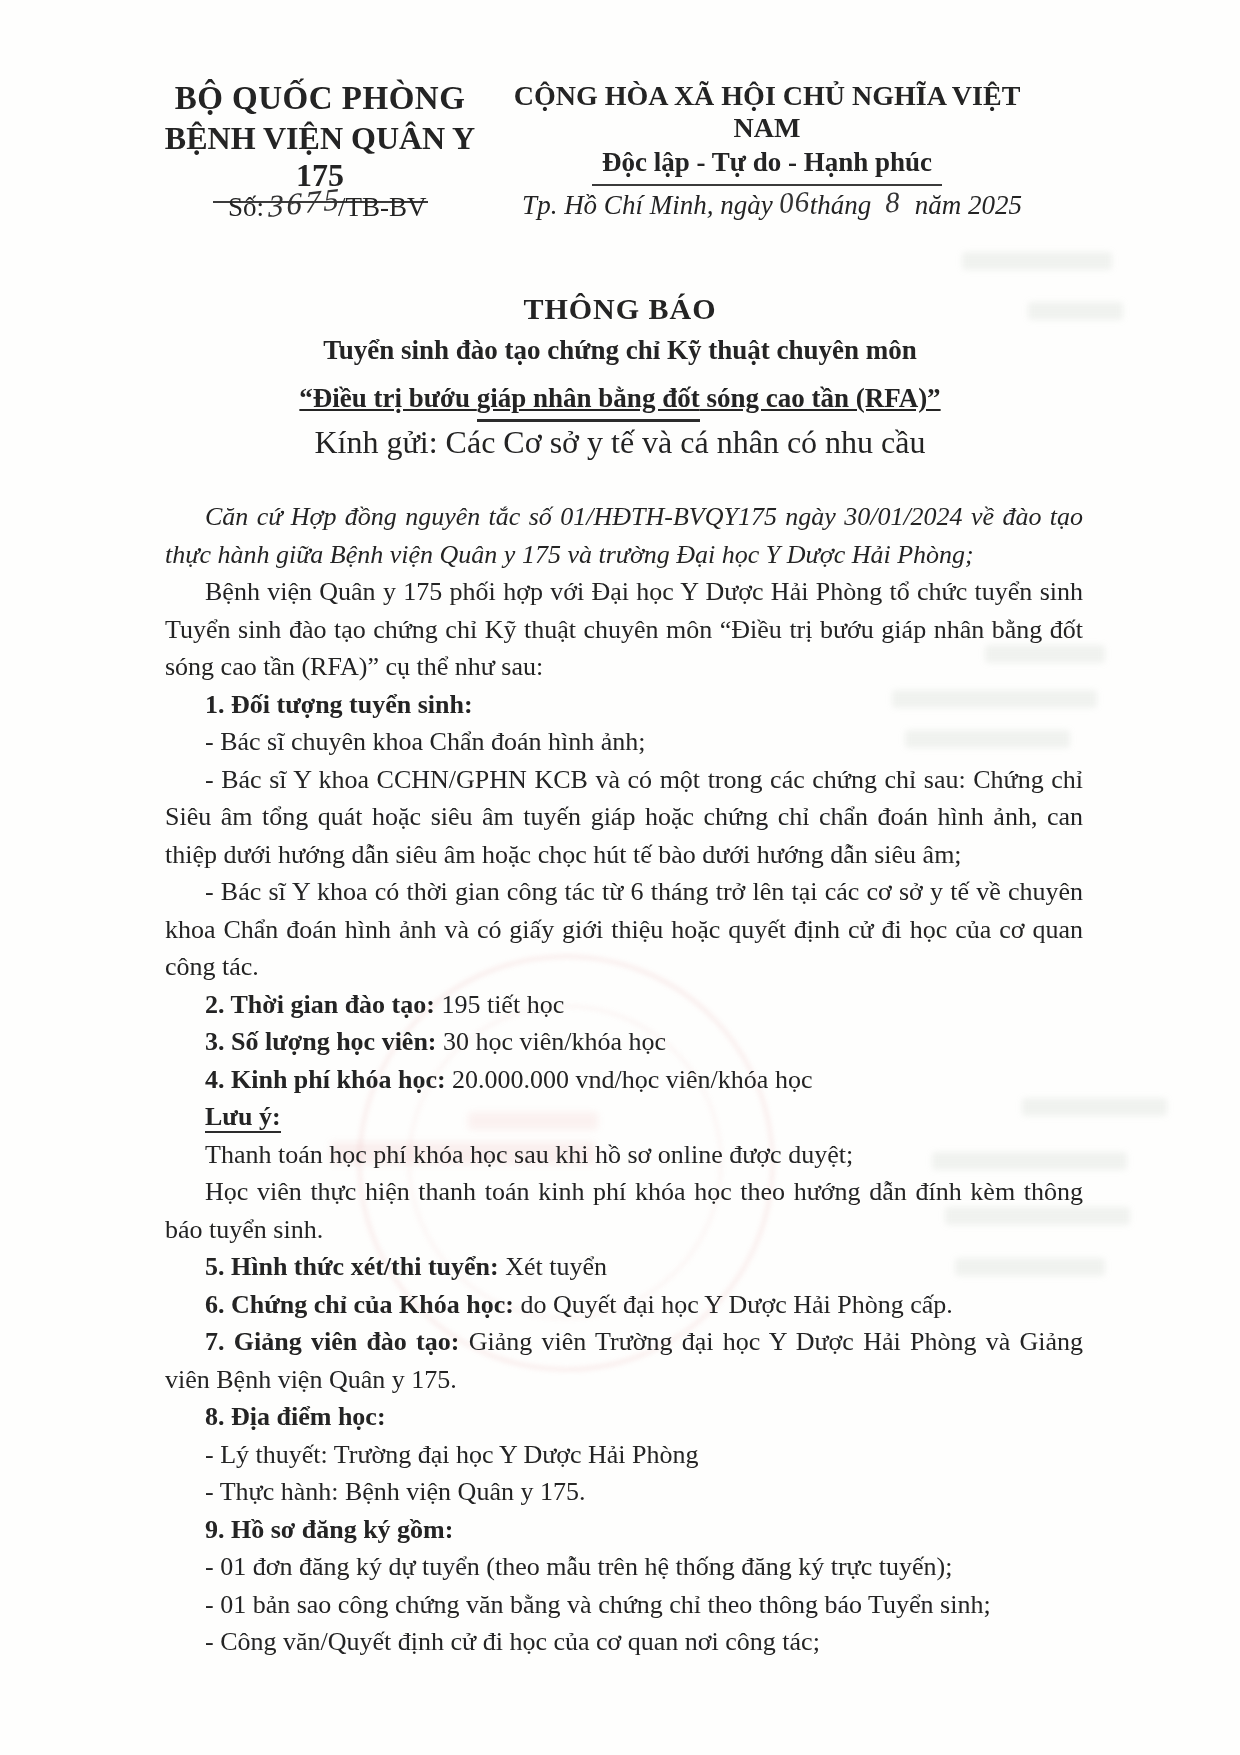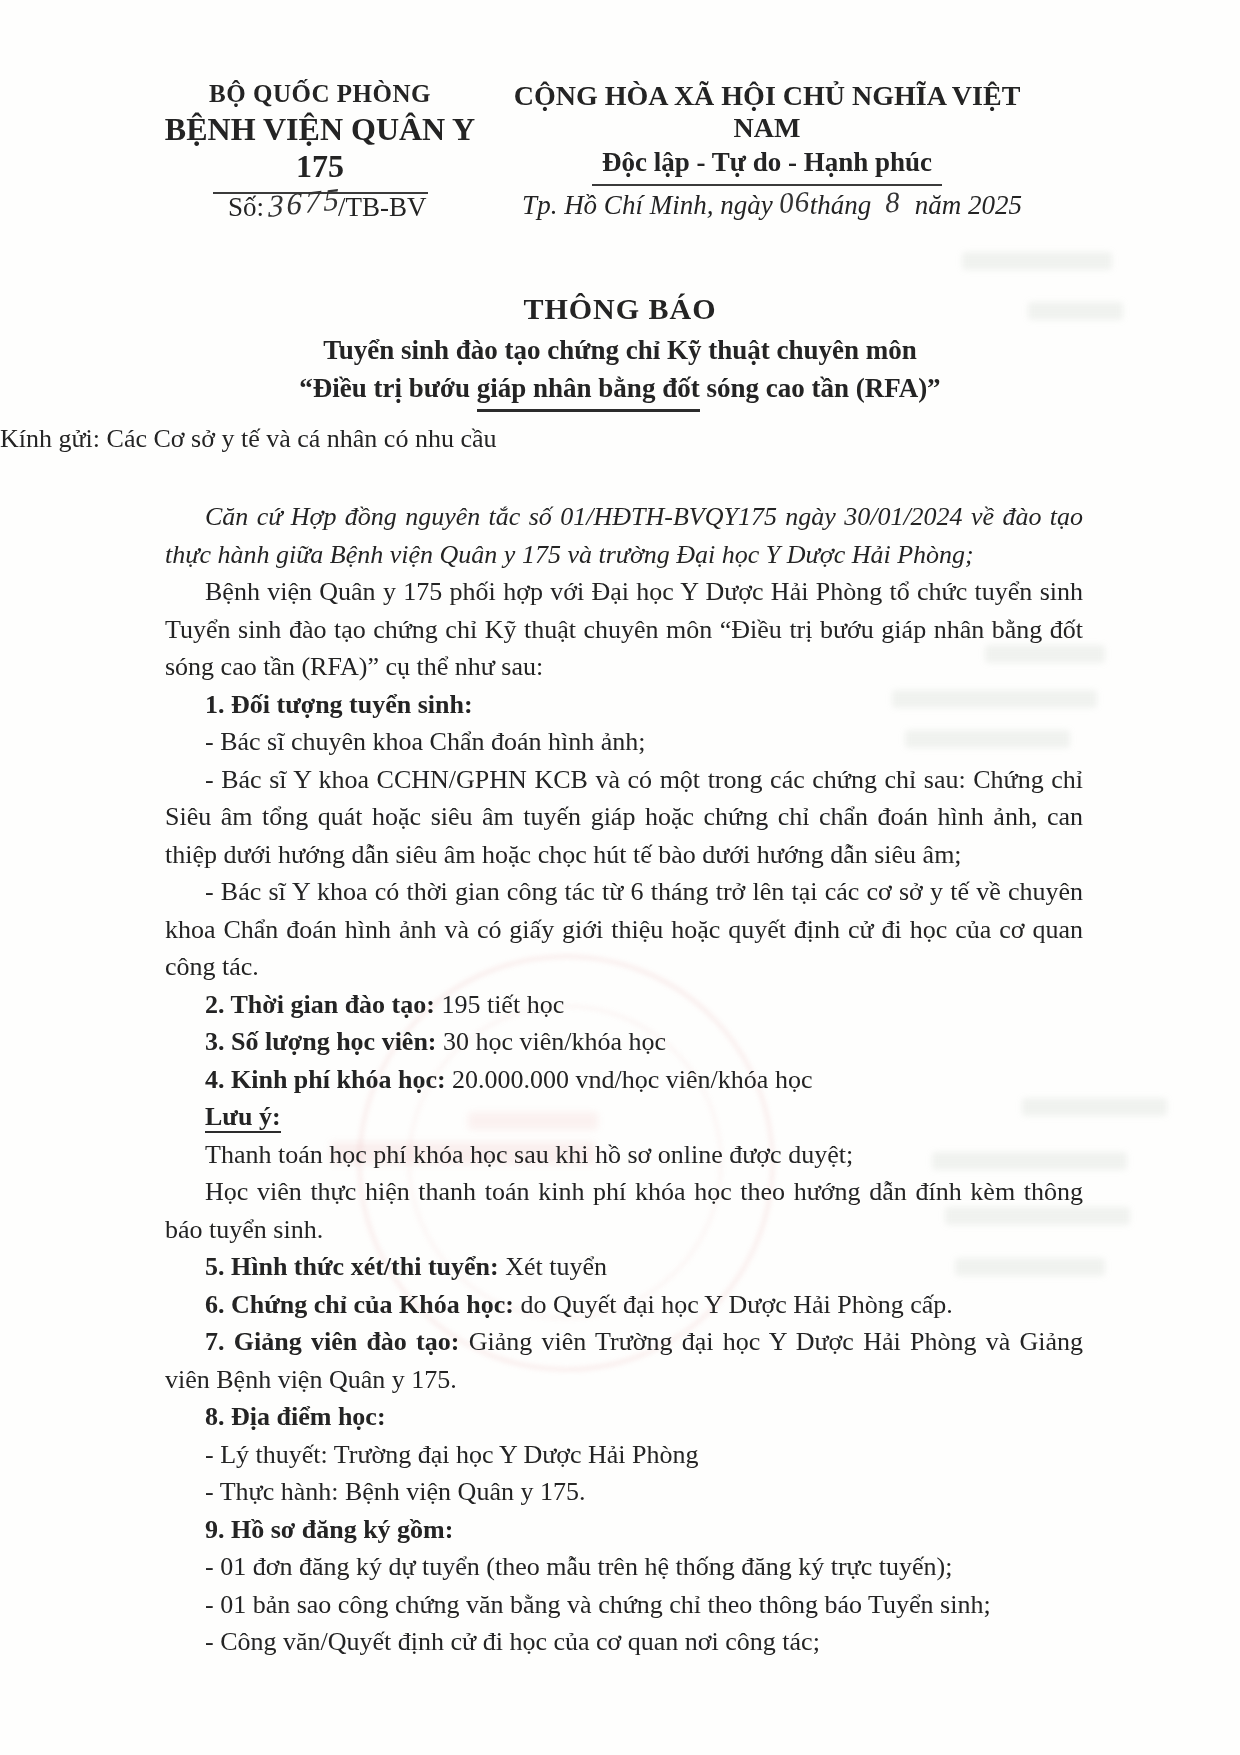--- a/index.html
+++ b/index.html
@@ -6,21 +6,21 @@
   .page {
     position:relative; width:1240px; height:1755px;
     background:#fefefd; overflow:hidden;
     font-family:"Liberation Serif","DejaVu Serif",serif;
     color:#242424;
   }
 
   
   .hdr { position:absolute; top:80px; left:0; width:100%; }
   .org  { position:absolute; left:150px; width:340px; text-align:center; }
-  .org-l1 { font-size:25px; font-weight:600; letter-spacing:.5px; }
+  .org-l1 { font-size:33px; font-weight:600; letter-spacing:.5px; }
   .org-l2 { font-size:32px; font-weight:700; margin-top:3px; }
   .org-rule { width:215px; border-bottom:2.5px solid #3b3b3b; margin:7px auto 0; }
   .nat  { position:absolute; left:482px; width:570px; text-align:center; }
   .nat-l1 { font-size:28px; font-weight:700; }
   .nat-l2 { display:inline-block; font-size:27px; font-weight:700; margin-top:3px;
             padding:0 10px 6px; border-bottom:2.5px solid #3b3b3b; }
 
   .docline { position:absolute; top:188px; left:0; width:100%; height:50px; }
   .so { position:absolute; left:228px; font-size:27px; }
   .hand {
@@ -34,25 +34,25 @@
     display:inline-block; font-style:italic; font-size:29px; letter-spacing:1px;
     transform:rotate(-4deg); color:#333; position:relative; top:-2px;
   }
   .hand-day { margin:0 0 0 6px; }
   .hand-month { margin:0 14px; }
 
   
   .titleblock { position:absolute; top:292px; left:0; width:100%; text-align:center; }
   .t-main { font-size:30px; font-weight:700; letter-spacing:1px; }
   .t-sub  { font-size:27px; font-weight:700; margin-top:9px; }
-  .t-quote{ font-size:27px; font-weight:700; margin-top:7px; }
+  .t-quote{ font-size:27px; font-weight:700; margin-top:17px;text-decoration:underline; }
   .tu { border-bottom:3px solid #2c2c2c; padding-bottom:6px; }
 
   .salut { position:absolute; top:424px; left:0; width:100%;
-           font-size:26px; }
+           text-align:center; font-size:32px; }
 
   
   .bodytext { position:absolute; top:482px; left:165px; width:918px;
               font-size:26px; line-height:37.5px; text-align:justify; }
   .blk { margin:0; }
   .ind { text-indent:40px; }
   .it  { font-style:italic;margin-top:16px; }
   .b   { font-weight:700; }
   .blk b { font-weight:700; }
   .note-u { font-weight:700; border-bottom:2.5px solid #2c2c2c;

